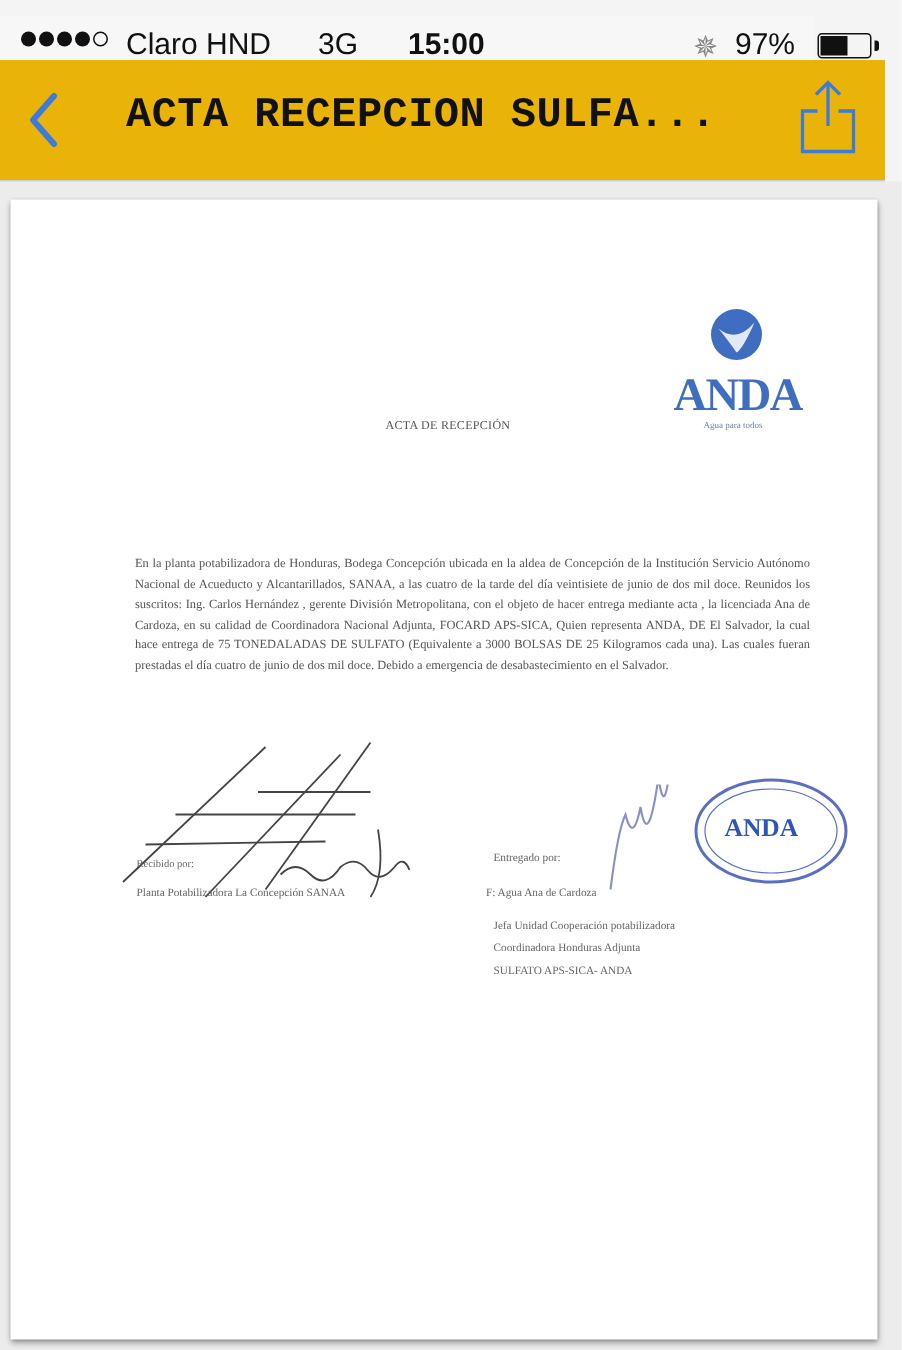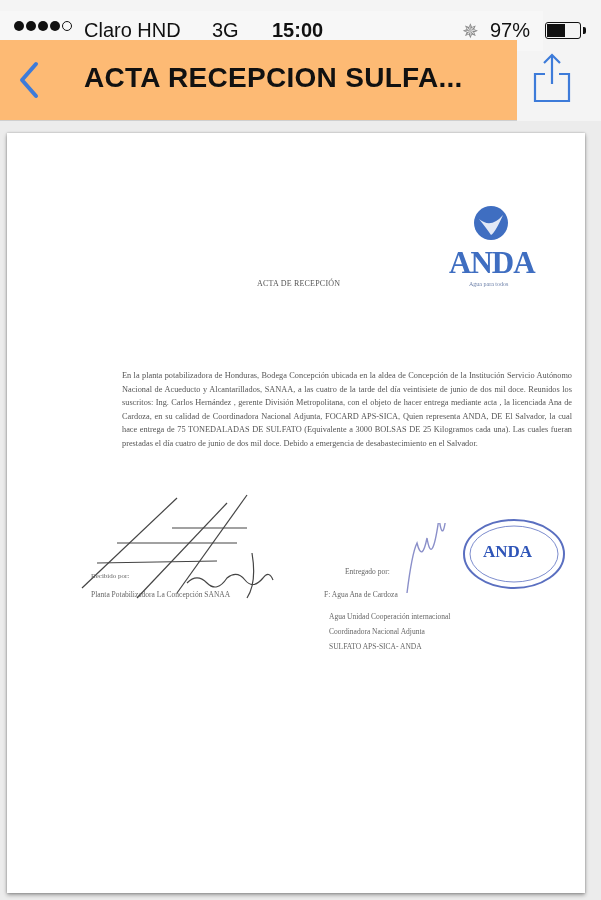--- a/index.html
+++ b/index.html
@@ -9,35 +9,35 @@
   .dot{width:10px;height:10px;border-radius:50%;background:#111;box-sizing:border-box;}
   .dot.empty{background:transparent;border:1.5px solid #111;}
   .carrier{position:absolute;left:84px;top:8px;}
   .network{position:absolute;left:212px;top:8px;}
   .time{position:absolute;left:272px;top:8px;font-weight:bold;text-align:center;}
   .spinner{position:absolute;left:462px;top:8px;color:#888;font-size:20px;}
   .battery-pct{position:absolute;left:490px;top:8px;}
   .battery{position:absolute;left:545px;top:11px;width:36px;height:17px;border:1.5px solid #111;border-radius:3px;box-sizing:border-box;}
   .battery-fill{position:absolute;left:1px;top:1px;bottom:1px;width:52%;background:#111;}
   .battery-cap{position:absolute;left:583px;top:16px;width:3px;height:7px;background:#111;border-radius:0 2px 2px 0;}
-  .nav-bar{position:absolute;left:0;top:40px;width:517px;height:80px;background:#fdba74;border-bottom:1px solid #cfcfcf;}
+  .nav-bar{position:absolute;left:0;top:40px;width:590px;height:80px;background:#eab308;border-bottom:1px solid #cfcfcf;font-family:Liberation Mono, monospace;}
   .back{position:absolute;left:12px;top:18px;width:36px;height:44px;cursor:pointer;}
   .title{position:absolute;left:84px;top:22px;font-size:28px;font-weight:bold;color:#111;letter-spacing:0.3px;white-space:nowrap;}
   .share{position:absolute;left:530px;top:12px;width:44px;height:52px;cursor:pointer;}
   .viewer{position:absolute;left:0;top:121px;width:601px;height:779px;background:#ececec;}
   .page{position:absolute;left:7px;top:12px;width:578px;height:760px;background:#fff;box-shadow:0 2px 4px rgba(0,0,0,.35),0 0 2px rgba(0,0,0,.25);font-family:Liberation Serif, serif;}
   .logo{position:absolute;left:436px;top:72px;width:100px;height:82px;}
   .logo-text{position:absolute;left:6px;top:40px;font-size:31px;font-weight:bold;color:#3f6ec1;letter-spacing:-1px;}
   .logo-tag{position:absolute;left:26px;top:76px;font-size:6px;color:#6b7fa8;}
   .doc-heading{position:absolute;left:250px;top:146px;font-size:8px;color:#555;letter-spacing:0.2px;}
-  .doc-body{position:absolute;left:83px;top:236px;width:450px;font-size:8.3px;line-height:13.5px;color:#555;text-align:justify;margin-left:32px;}
+  .doc-body{position:absolute;left:83px;top:236px;width:450px;font-size:8.3px;line-height:13.5px;color:#555;text-align:justify;}
   .sig-left{position:absolute;left:70px;top:360px;width:240px;height:110px;}
   .received{position:absolute;left:84px;top:439px;font-size:7px;color:#666;}
   .plant{position:absolute;left:84px;top:457px;font-size:7.5px;color:#666;}
-  .delivered{position:absolute;left:338px;top:434px;font-size:7.5px;color:#666;}
+  .delivered{position:absolute;left:322px;top:434px;font-size:7.5px;color:#666;}
   .f-name{position:absolute;left:317px;top:457px;font-size:7.5px;color:#666;}
   .role1{position:absolute;left:322px;top:479px;font-size:7.5px;color:#666;}
   .role2{position:absolute;left:322px;top:494px;font-size:7.5px;color:#666;}
   .role3{position:absolute;left:322px;top:509px;font-size:7.5px;color:#666;}
   .sig-right{position:absolute;left:390px;top:390px;width:80px;height:80px;}
   .seal{position:absolute;left:454px;top:384px;width:106px;height:74px;}
   .seal-text{position:absolute;left:476px;top:409px;font-size:17px;font-weight:bold;color:#2f55b8;}
 </style>
 </head>
 <body>
@@ -104,22 +104,22 @@
       </g>
     </svg>
     <div class="received">Recibido por:</div>
     <div class="plant">Planta Potabilizadora La Concepción SANAA</div>
 
     <div class="delivered">Entregado por:</div>
     <svg class="sig-right" viewBox="0 0 80 80">
       <path d="M10 70 q5 -40 10 -50 q5 20 10 -5 q5 30 12 -20 q4 30 8 -10 q2 20 10 -20" fill="none" stroke="#8a8fc9" stroke-width="1.4"></path>
     </svg>
     <div class="f-name">F: Agua Ana de Cardoza</div>
-    <div class="role1">Agua Unidad Cooperación internacional</div>
-    <div class="role2">Coordinadora Nacional Adjunta</div>
+    <div class="role1">Jefa Unidad Cooperación potabilizadora</div>
+    <div class="role2">Coordinadora Honduras Adjunta</div>
     <div class="role3">SULFATO APS-SICA- ANDA</div>
 
     <svg class="seal" viewBox="0 0 106 74">
       <ellipse cx="53" cy="37" rx="50" ry="34" fill="none" stroke="#5a6fc0" stroke-width="2"></ellipse>
       <ellipse cx="53" cy="37" rx="44" ry="28" fill="none" stroke="#5a6fc0" stroke-width="0.8"></ellipse>
     </svg>
     <div class="seal-text">ANDA</div>
   </div>
 </div>
 

